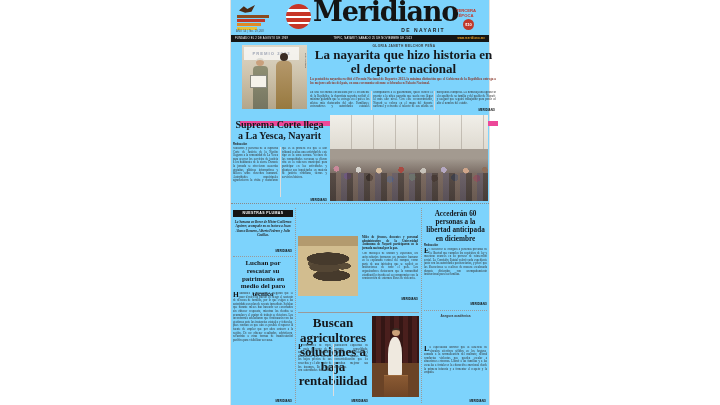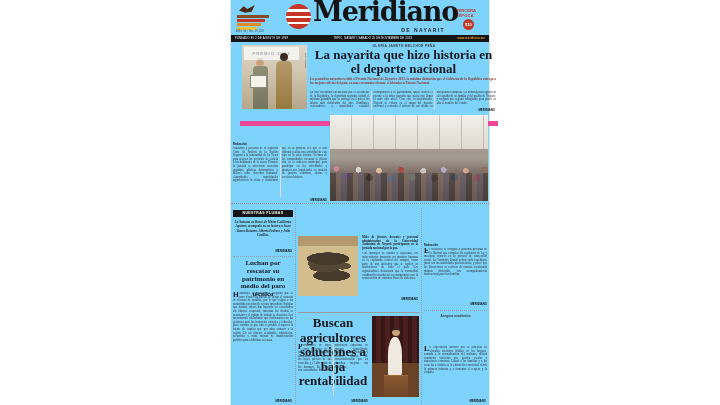--- a/index.html
+++ b/index.html
@@ -208,20 +208,21 @@
         <div class="vcap">Foto: Cortesía</div>
       </div>
       <div class="lead-kicker kick">GLORIA JANETH MELCHOR PEÑA</div>
       <div class="lead-hl hl">La nayarita que hizo historia en el deporte nacional</div>
       <div class="lead-deck">La pentatleta nayarita recibió el Premio Nacional de Deportes 2023, la máxima distinción que el Gobierno de la República entrega a los mejores atletas del país, en una ceremonia solemne celebrada en Palacio Nacional.</div>
       <div class="lead-body tiny">En una ceremonia encabezada por el Presidente de la República, la deportista nayarita recibió el máximo galardón que se entrega en el país a los atletas más destacados del año. Familiares, entrenadores y autoridades estatales acompañaron a la galardonada, quien dedicó el premio a la niñez nayarita que sueña con llegar al más alto nivel. Con este reconocimiento, Nayarit se coloca en el mapa del deporte nacional y refrenda el talento de sus atletas en disciplinas olímpicas. La homenajeada agradeció el respaldo de su familia y del pueblo de Nayarit, y aseguró que seguirá trabajando para poner en alto el nombre del estado.</div>
       <div class="lead-sign signoff">MERIDIANO</div>
     </div>
 
     <div class="court">
+      <div class="court-hl hl">Suprema Corte llega a La Yesca, Nayarit</div>
       <div class="court-by byline">Redacción</div>
       <div class="court-body tiny">Ministros y personal de la Suprema Corte de Justicia de la Nación llegaron a la comunidad de La Yesca para acercar los servicios de justicia a los habitantes de la sierra. Durante la jornada se ofrecieron asesorías gratuitas, pláticas informativas y talleres sobre derechos humanos. Autoridades municipales agradecieron la visita y destacaron que es la primera vez que el alto tribunal realiza una actividad de este tipo en la zona serrana. Vecinos de las comunidades cercanas se dieron cita en la cabecera municipal para participar en las actividades y plantear sus inquietudes en materia de justicia cotidiana, tierras y servicios básicos.</div>
       <div class="court-sign signoff">MERIDIANO</div>
       <div class="court-photo">
         <div class="ceiling"></div>
         <div class="beams"></div>
         <div class="crowd"></div>
         <div class="torsos"></div>
       </div>
     </div>
@@ -251,20 +252,21 @@
         <div class="agri-sign signoff">MERIDIANO</div>
         <div class="pod-photo">
           <div class="curtain"></div>
           <div class="p-head"></div>
           <div class="robe"></div>
           <div class="podium"></div>
         </div>
       </div>
 
       <div class="colC">
+        <div class="lib-hl hl">Accederán 60 personas a la libertad anticipada en diciembre</div>
         <div class="lib-by byline">Redacción</div>
         <div class="lib-body tiny dropcap">El beneficio se otorgará a personas privadas de la libertad que cumplen los requisitos de ley y muestran avances en su proceso de reinserción social. La Comisión Estatal valoró cada expediente junto con las autoridades penitenciarias, y prevé que las liberaciones se realicen de manera escalonada durante diciembre, con acompañamiento institucional para las familias.</div>
         <div class="lib-sign signoff">MERIDIANO</div>
         <div class="hrC"></div>
         <div class="vio-kick kick">Asegura académica</div>
         <div class="vio-body tiny dropcap">La especialista advirtió que la ausencia de vínculos afectivos sólidos en los hogares, sumada a la normalización del maltrato, detona conductas violentas que pueden escalar a situaciones extremas. Llamó a las familias y a las escuelas a fortalecer la educación emocional desde la primera infancia y a fomentar el respeto y la empatía.</div>
         <div class="vio-sign signoff">MERIDIANO</div>
       </div>
     </div>
 

